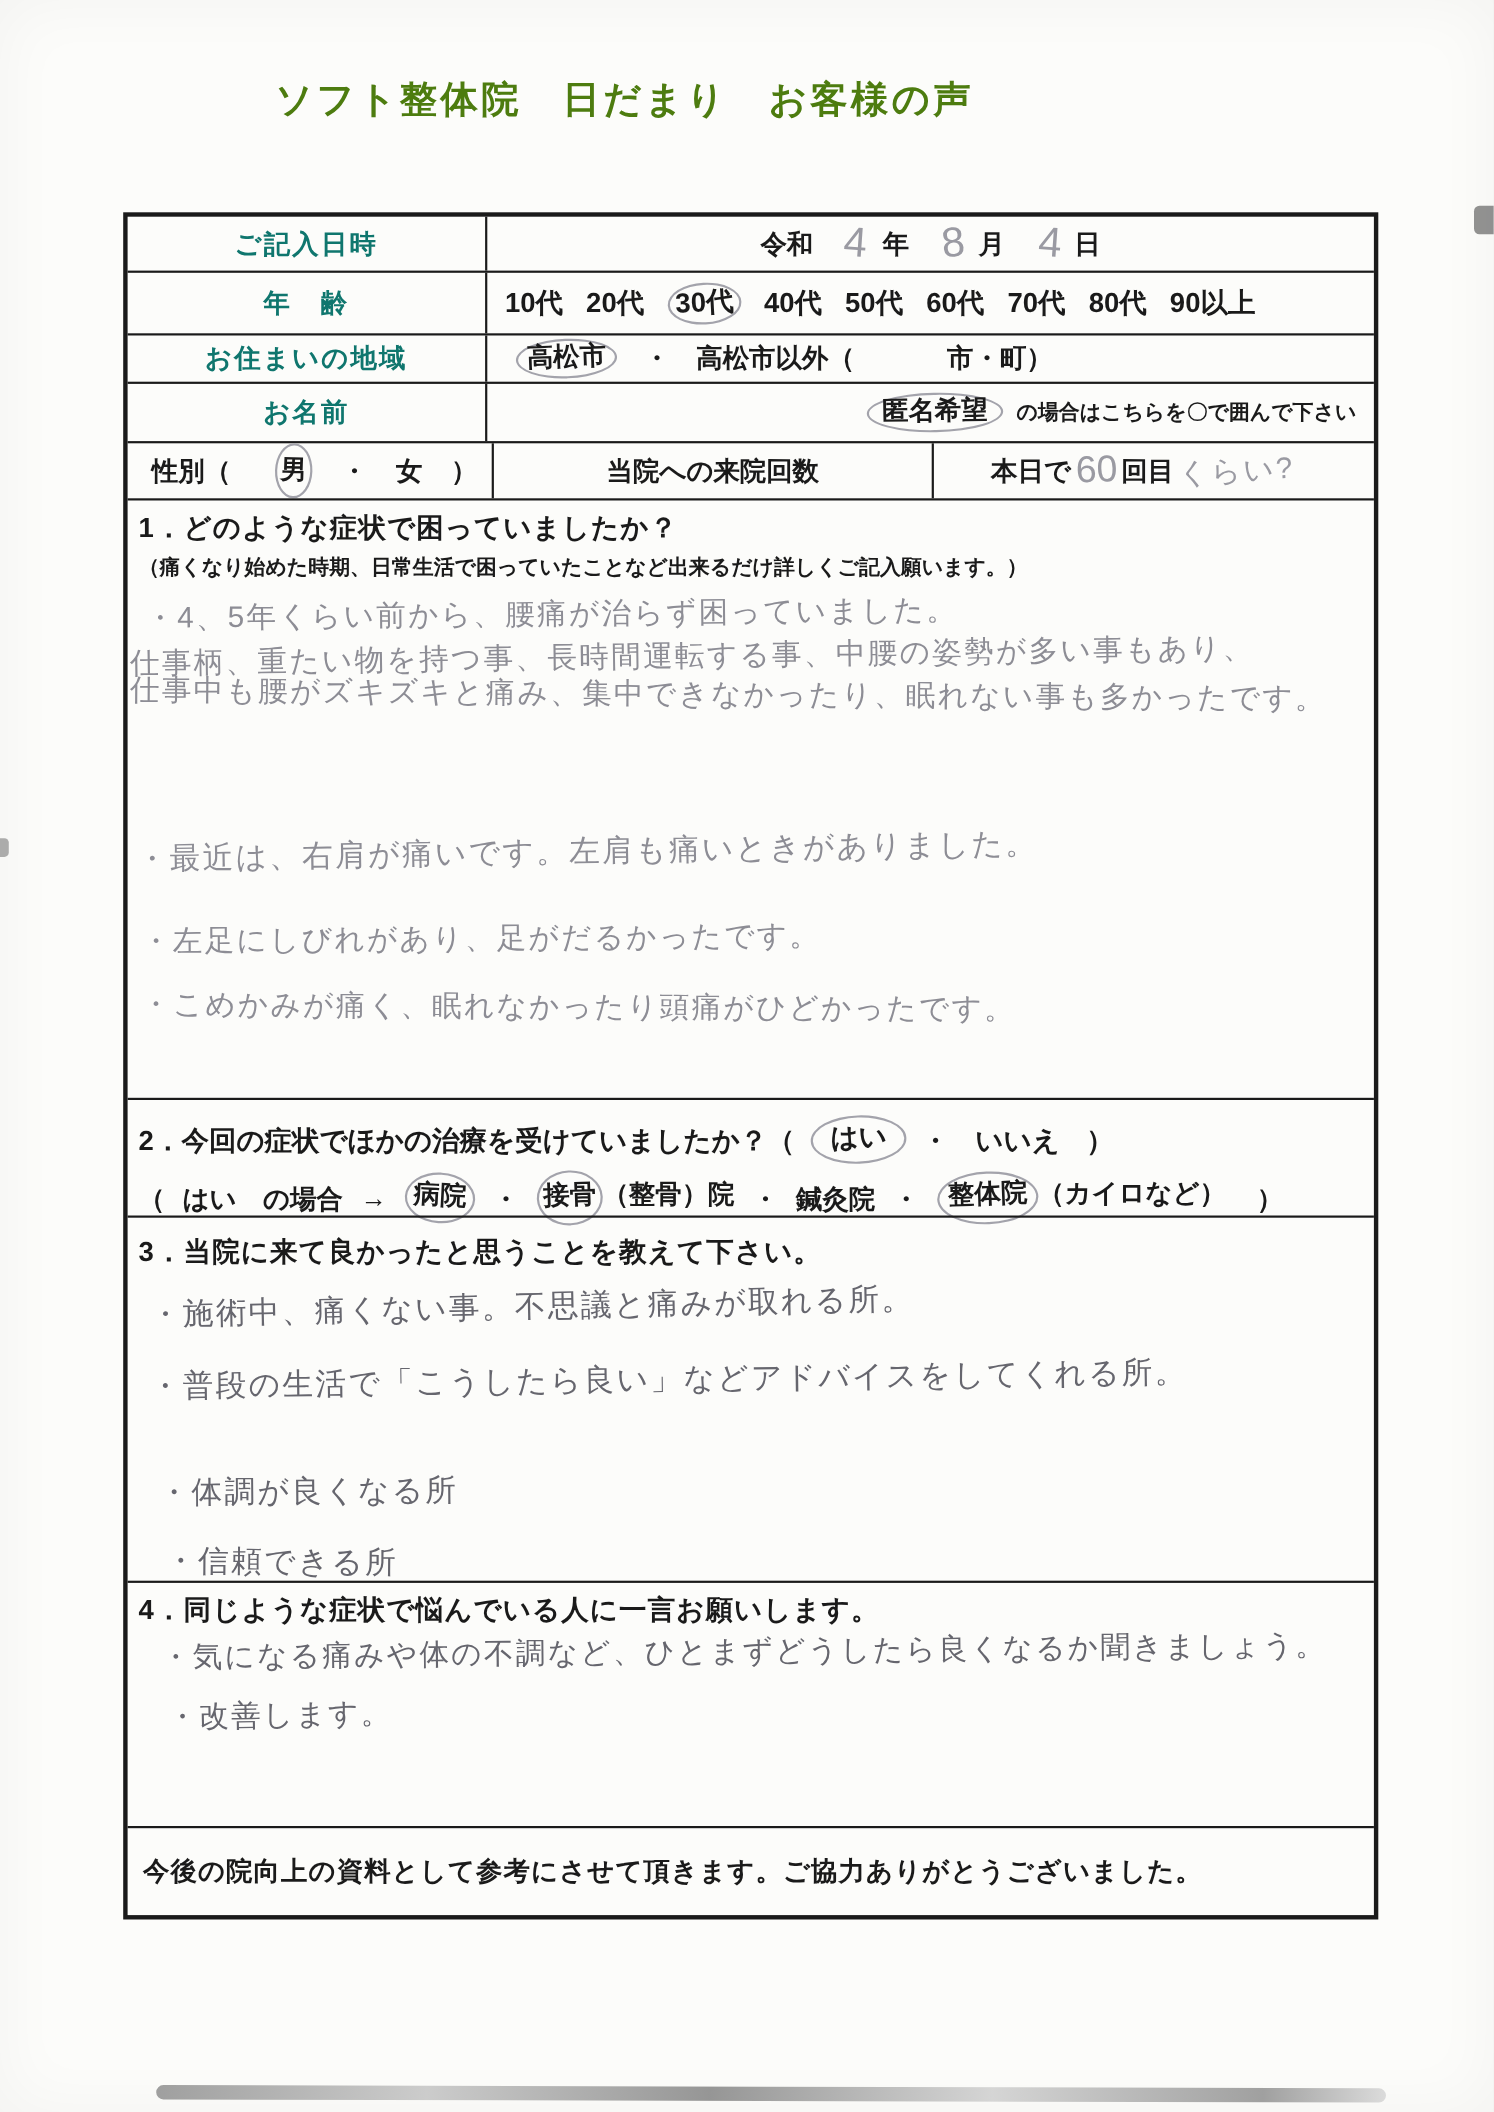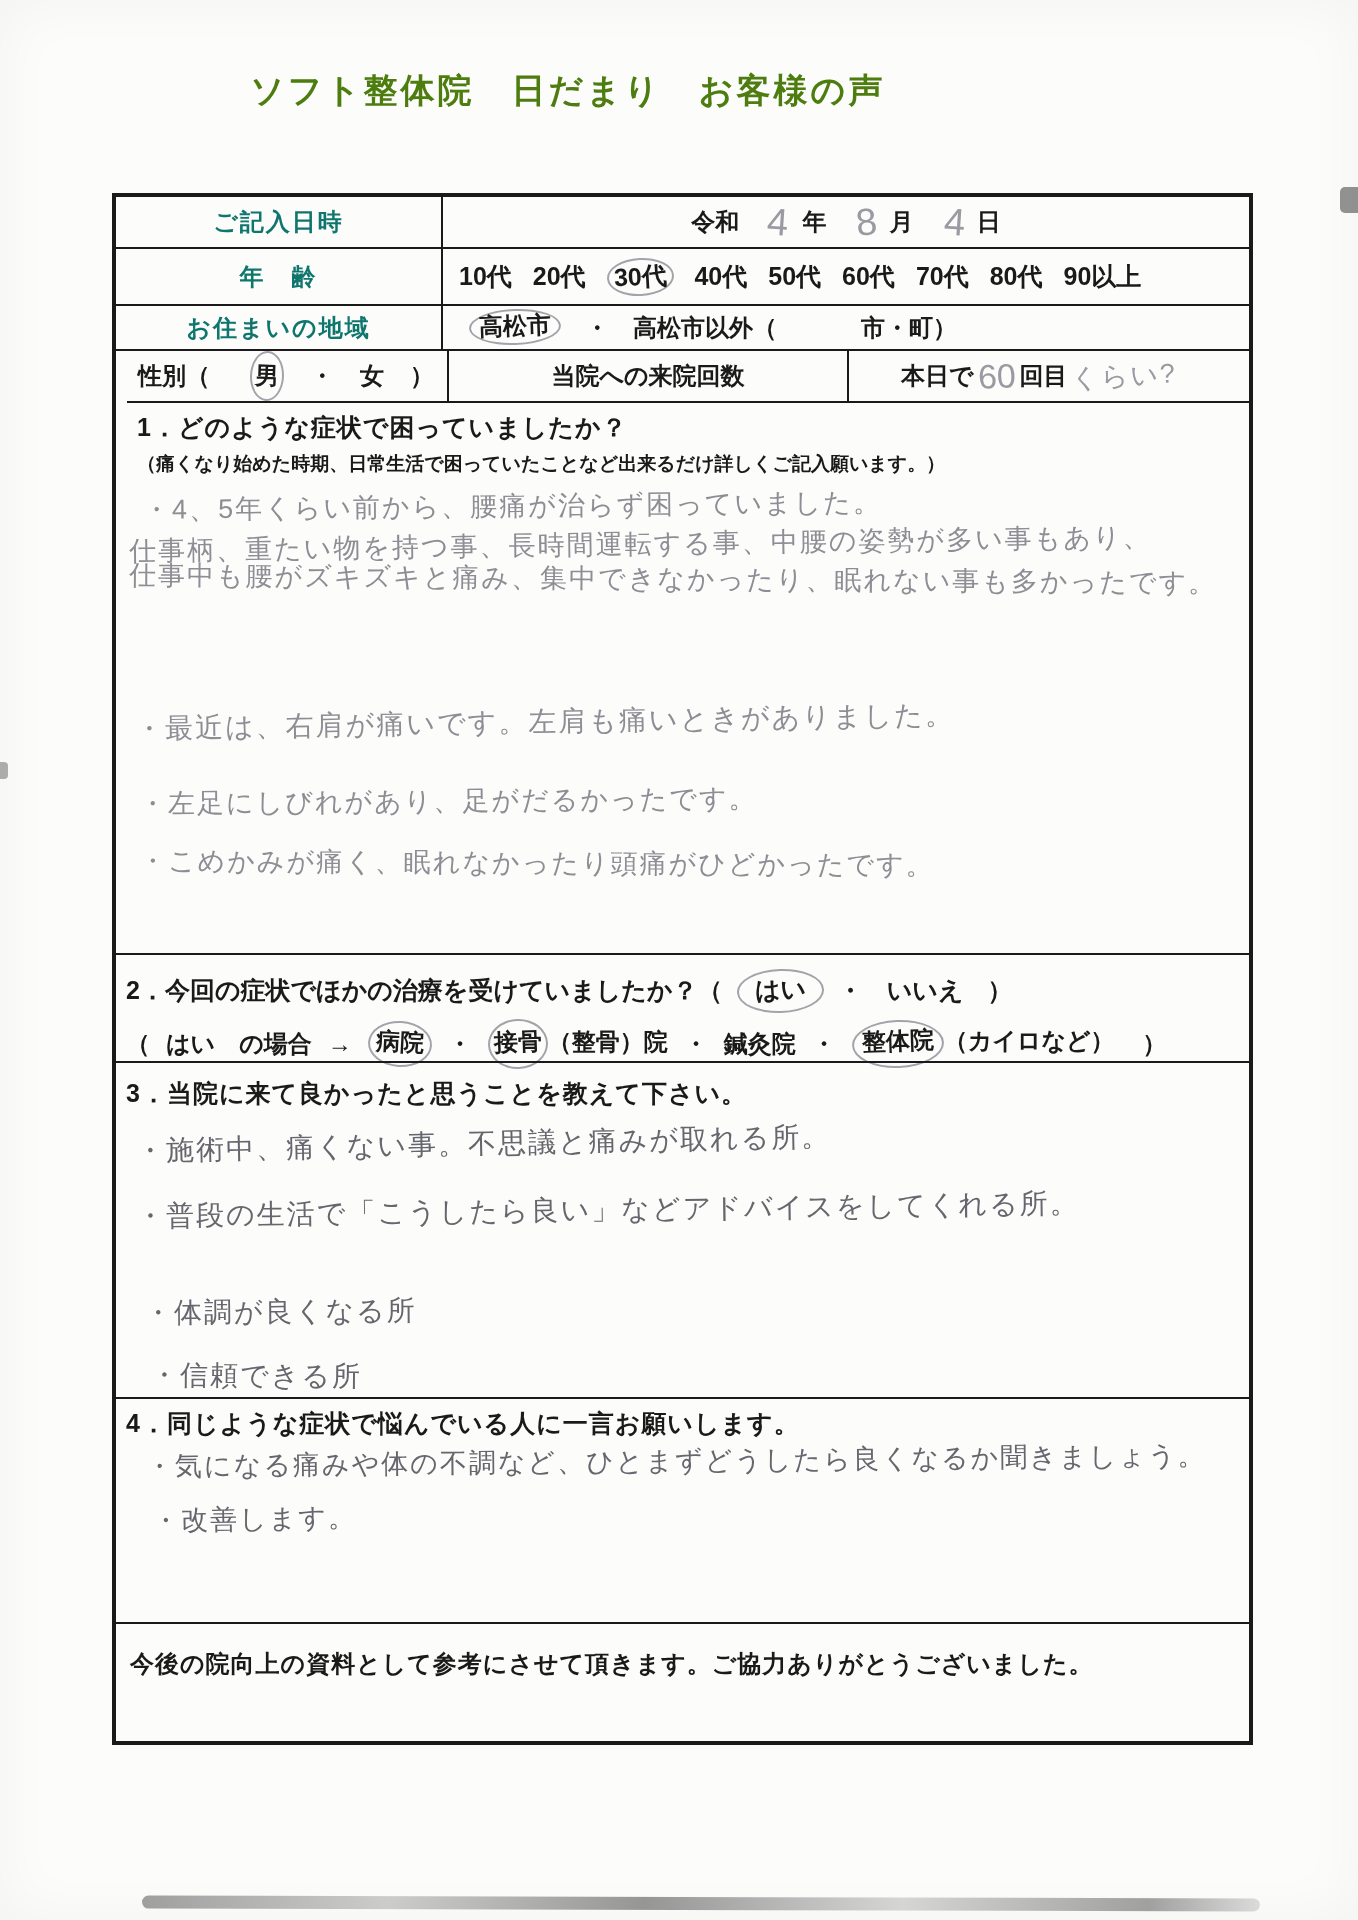--- a/index.html
+++ b/index.html
@@ -21,21 +21,21 @@
   }
   
   .tbl{
     position:absolute;left:112px;top:193px;width:1141px;height:1552px;
     border:4px solid #1a1a1a;box-sizing:border-box;
     display:flex;flex-direction:column;background:transparent;
   }
   .row{display:flex;align-items:center;box-sizing:border-box;border-top:2px solid #1a1a1a;}
   .row:first-child{border-top:none;}
   .r1{height:50px;} .r2{height:57px;} .r3{height:45px;} .r4{height:54px;} .r5{height:52px;}
-  .s1{height:552px;display:block;position:relative;margin-left:11px;}
+  .s1{height:552px;display:block;position:relative;}
   .s2{height:108px;display:block;position:relative;}
   .s3{height:336px;display:block;position:relative;}
   .s4{height:225px;display:block;position:relative;}
   .rfoot{height:82px;}
   .labcell{
     width:325px;flex:0 0 325px;align-self:stretch;border-right:2px solid #1a1a1a;
     display:flex;align-items:center;justify-content:center;
     font-weight:bold;font-size:24px;color:#0f766e;letter-spacing:2px;
   }
   .cell{align-self:stretch;display:flex;align-items:center;box-sizing:border-box;}
@@ -112,20 +112,27 @@
     <div class="row r3">
       <div class="labcell">お住まいの地域</div>
       <div class="cell printed fs24" style="flex:1;padding-left:26px;gap:24px;">
         <span class="pc pc-city"><span>高松市</span></span>
         <span>・</span>
         <span>高松市以外（</span>
         <span style="margin-left:60px;">市・町）</span>
       </div>
     </div>
 
+    <div class="row r4">
+      <div class="labcell">お名前</div>
+      <div class="cell" style="flex:1;justify-content:flex-end;padding-right:16px;gap:12px;">
+        <span class="pc pc-anon printed fs24"><span>匿名希望</span></span>
+        <span class="printed fs19">の場合はこちらを〇で囲んで下さい</span>
+      </div>
+    </div>
 
     <div class="row r5">
       <div class="cell printed fs24" style="flex:0 0 333px;width:333px;border-right:2px solid #1a1a1a;padding-left:22px;gap:26px;">
         <span>性別（</span>
         <span class="pc pc-male" style="margin-left:14px;"><span>男</span></span>
         <span>・</span>
         <span>女</span>
         <span>）</span>
       </div>
       <div class="cell" style="flex:0 0 400px;width:400px;border-right:2px solid #1a1a1a;justify-content:center;">

